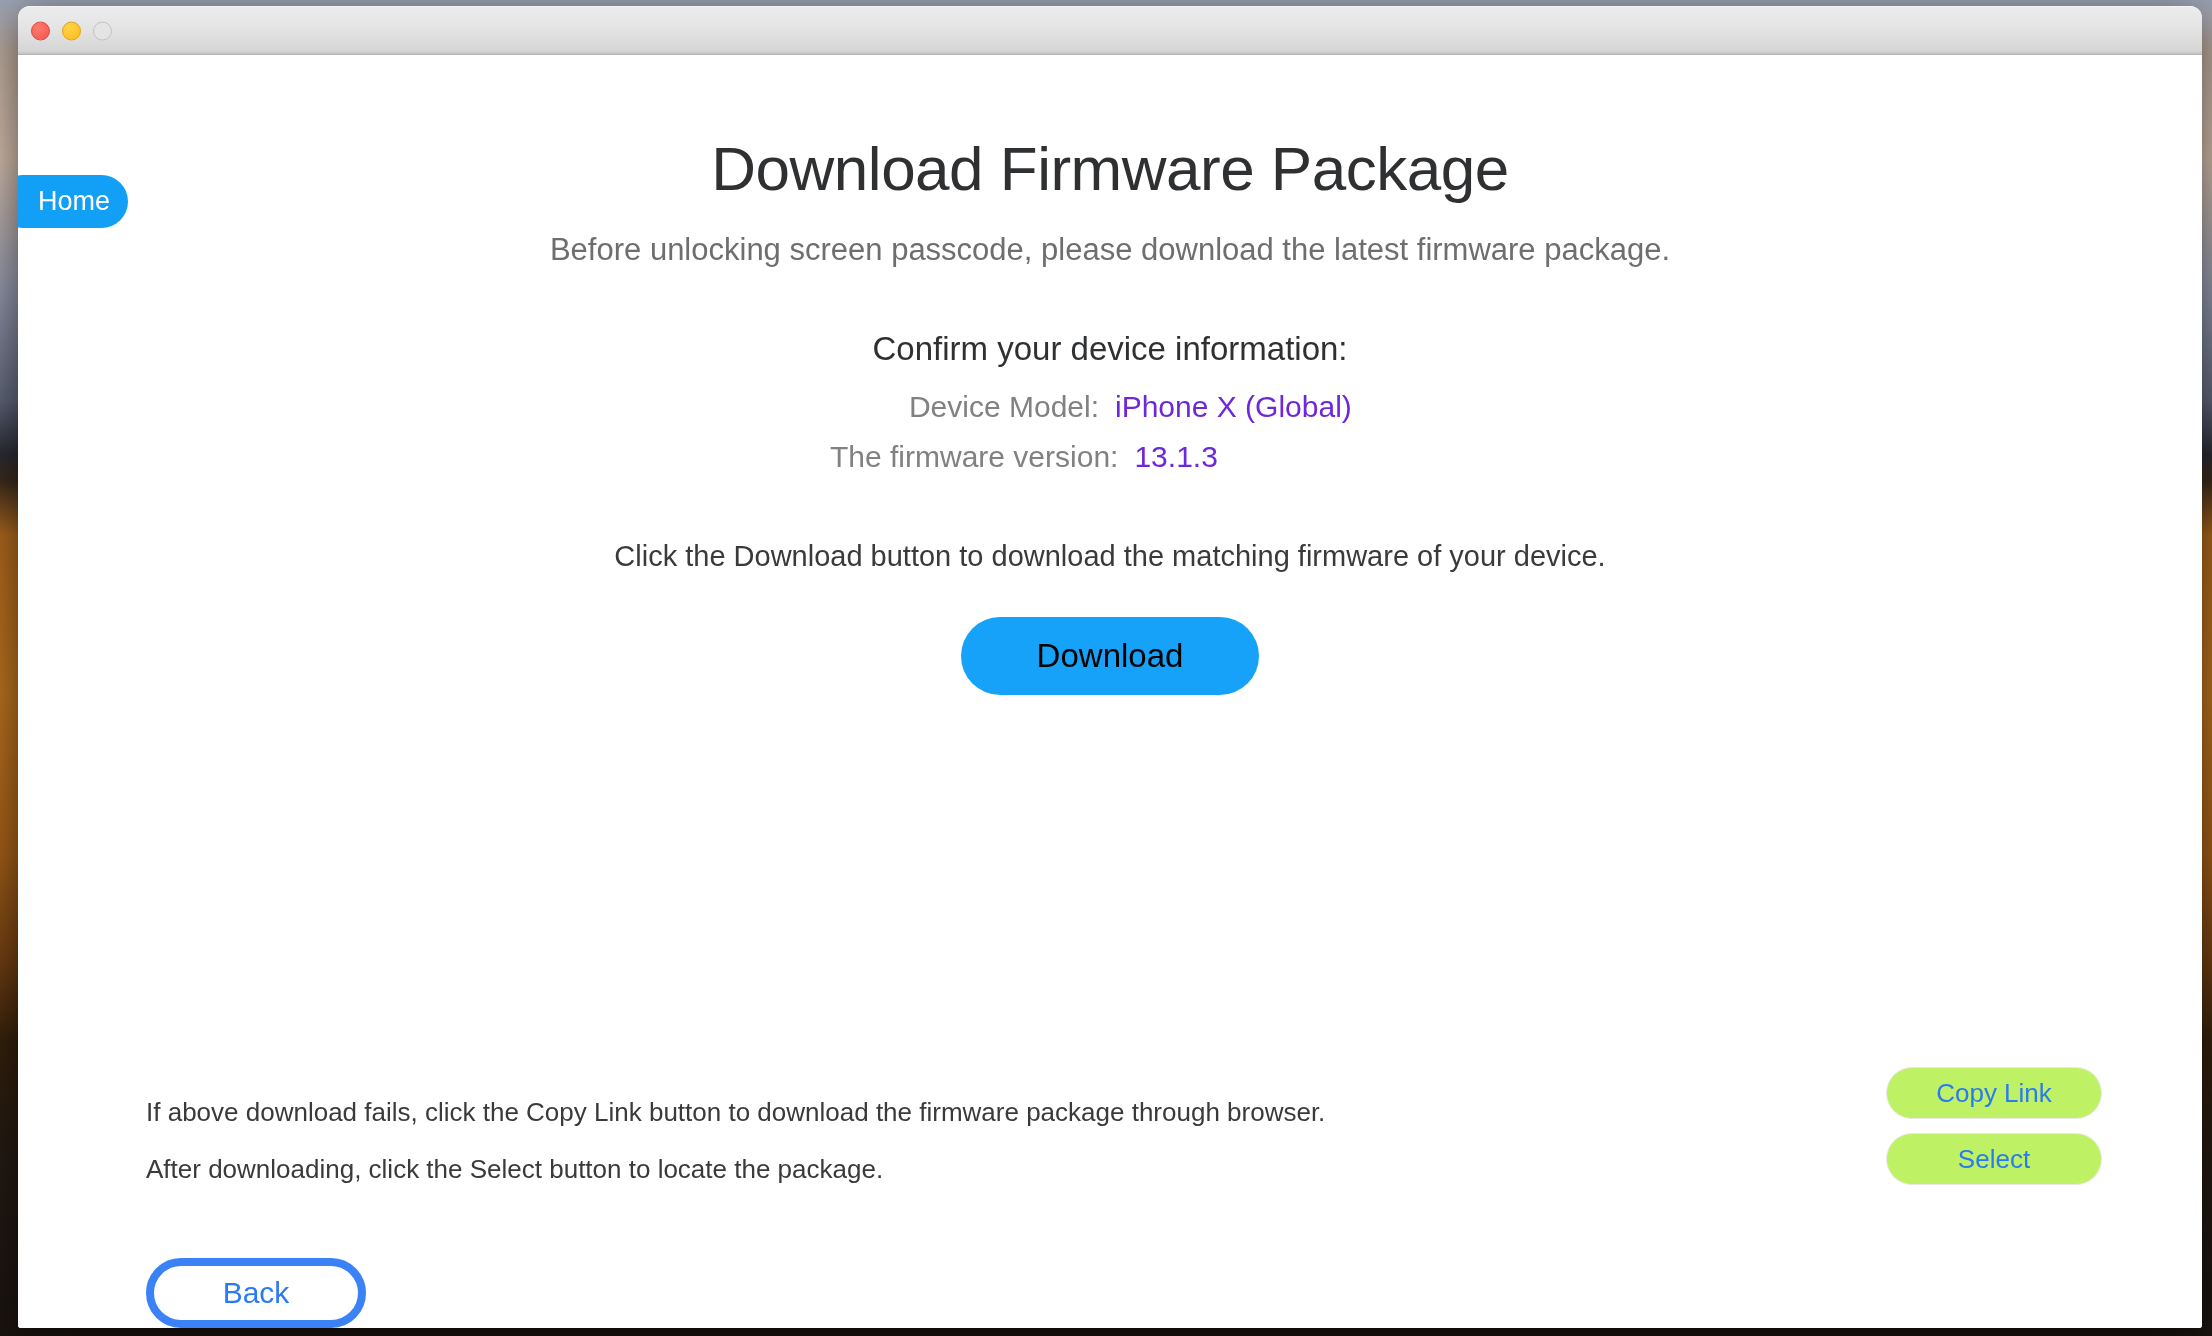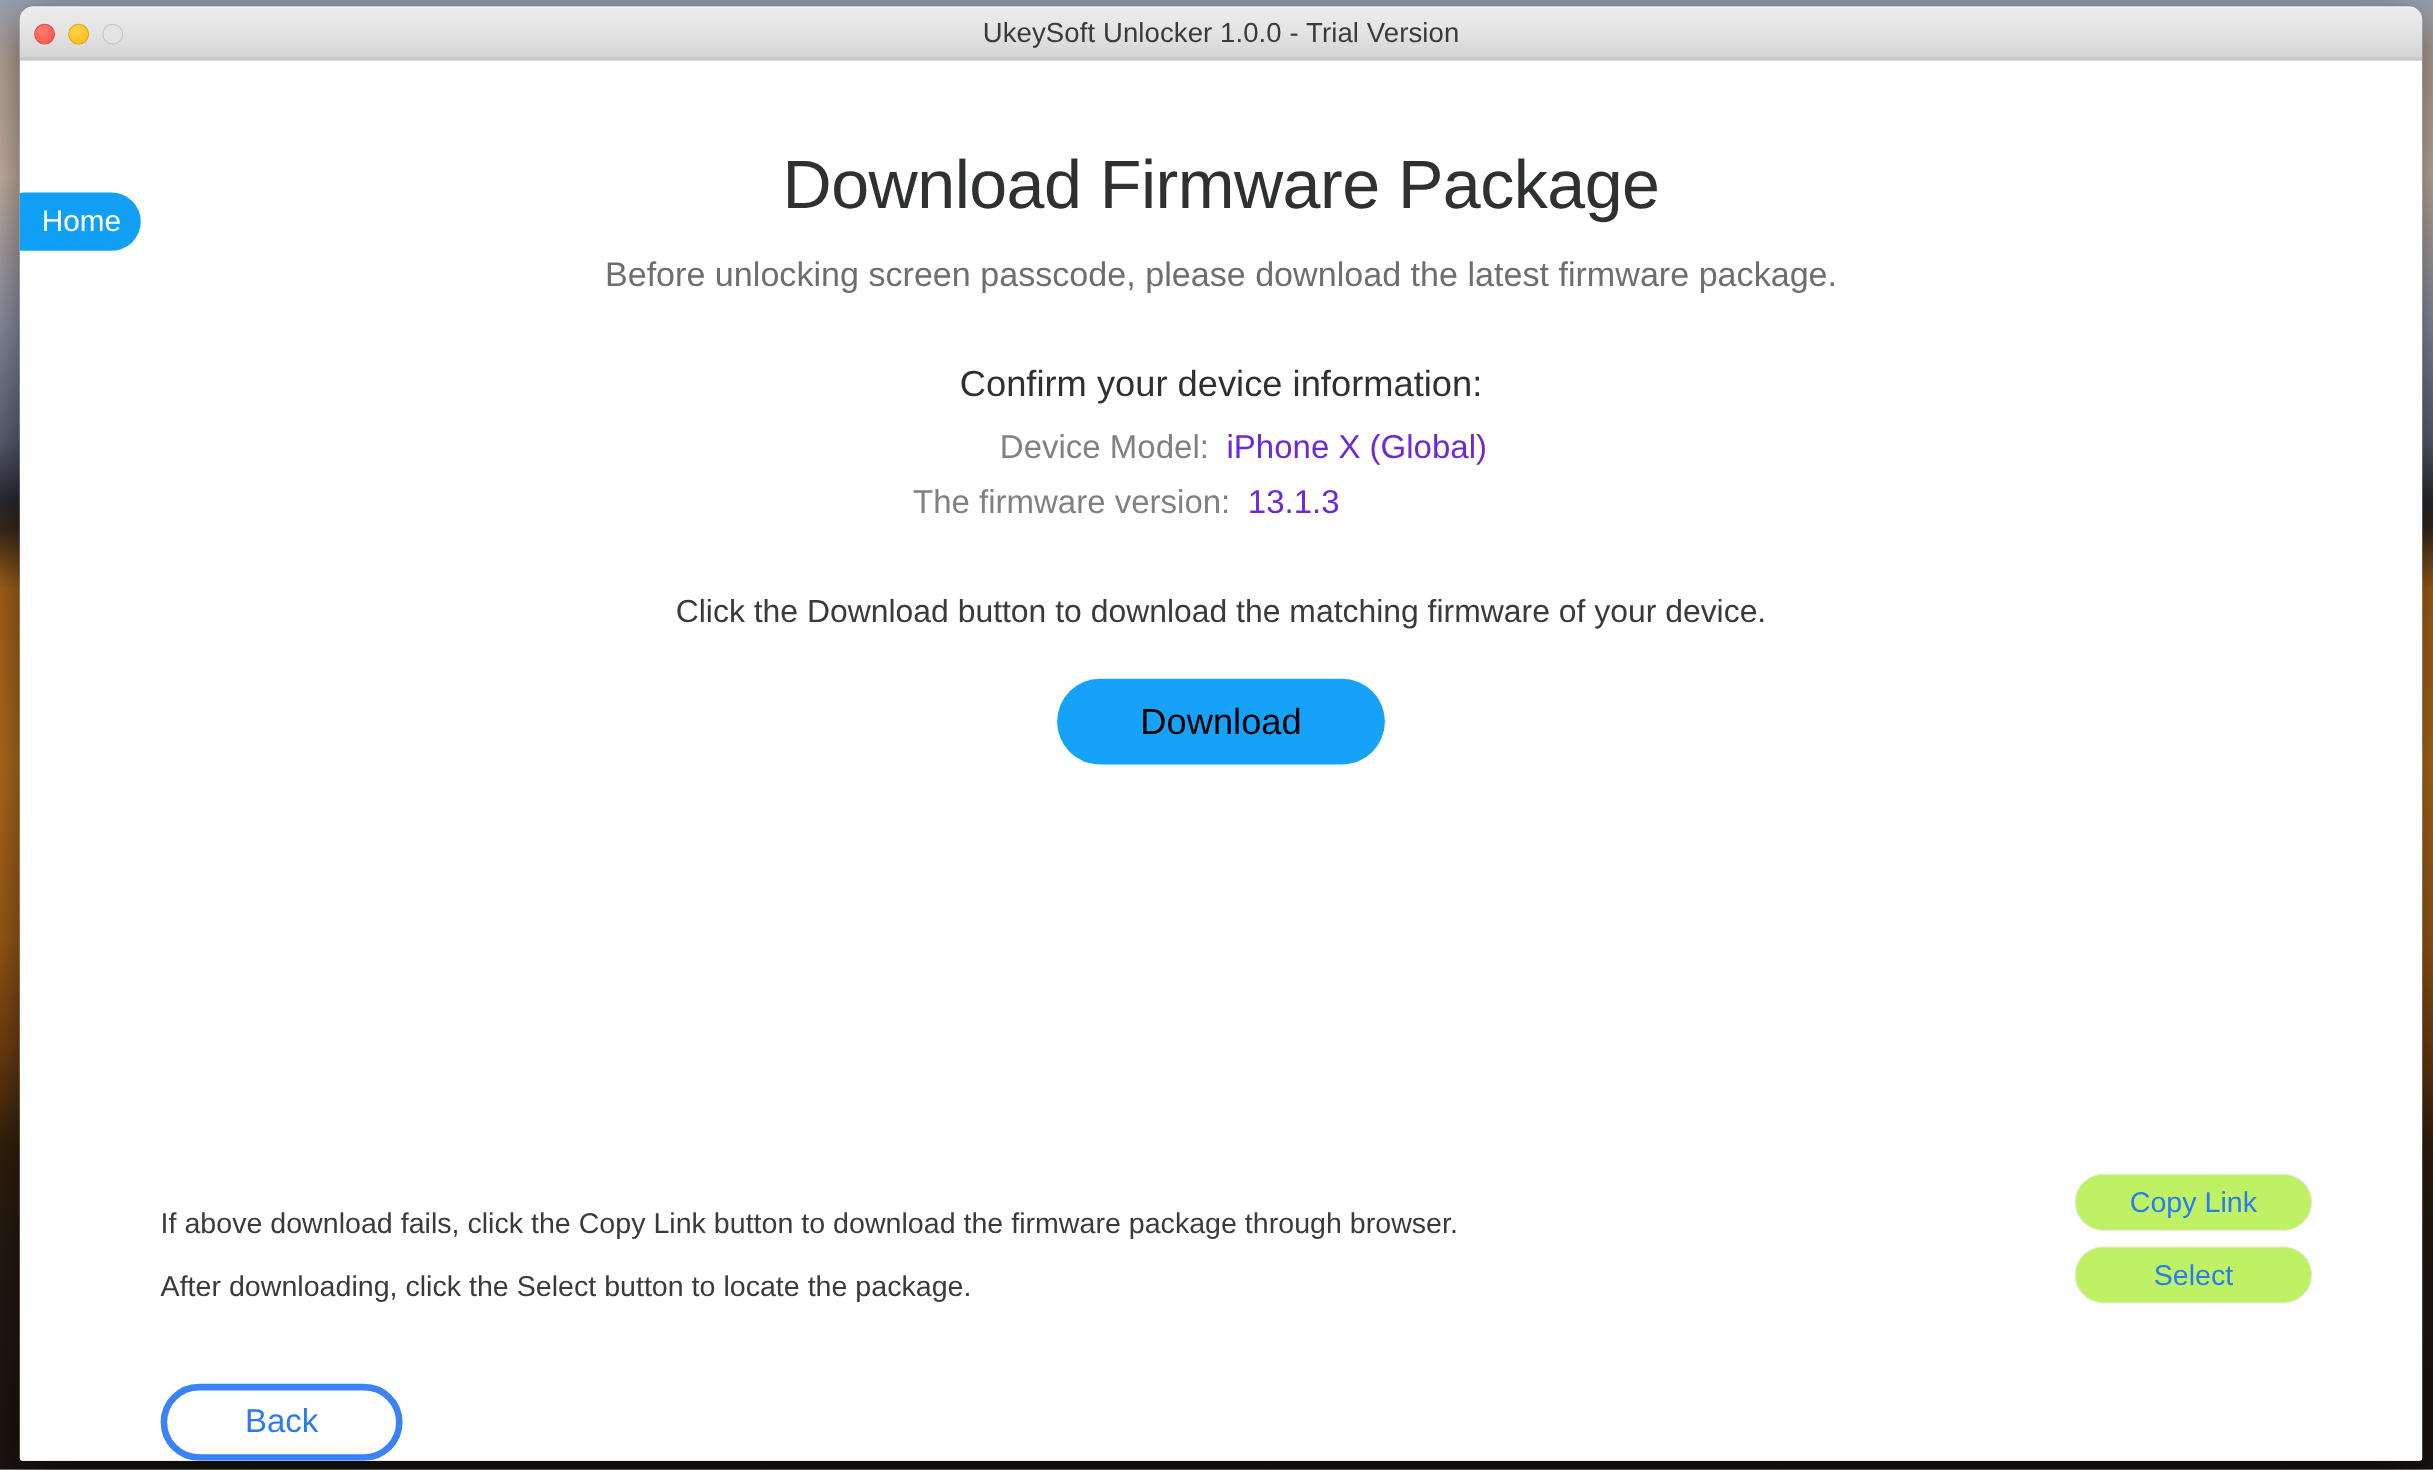--- a/index.html
+++ b/index.html
@@ -212,41 +212,40 @@
     font-family: "Liberation Sans", sans-serif;
     cursor: pointer;
   }
 
   #back-button {
     position: absolute;
     left: 128px;
     top: 1125px;
     width: 220px;
     height: 70px;
-    border: 6px solid #3b82f6;
+    border: 8px solid #3b82f6;
     border-radius: 35px;
     background: #ffffff;
     color: #2a7af2;
     font-size: 30px;
     font-family: "Liberation Sans", sans-serif;
     cursor: pointer;
   }
 </style>
 </head>
 <body>
 
 <div id="app-window">
 
   <div id="titlebar">
     <div class="traffic-lights">
       <span class="tl tl-close"></span>
       <span class="tl tl-min"></span>
       <span class="tl tl-zoom"></span>
     </div>
-    <div id="window-title">UkeySoft Unlocker 1.0.0 - Trial Version</div>
   </div>
 
   <div id="content">
 
     <div id="home-button">
       <span>Home</span>
     </div>
 
     <h1 id="page-title">Download Firmware Package</h1>
     <p id="page-subtitle">Before unlocking screen passcode, please download the latest firmware package.</p>

